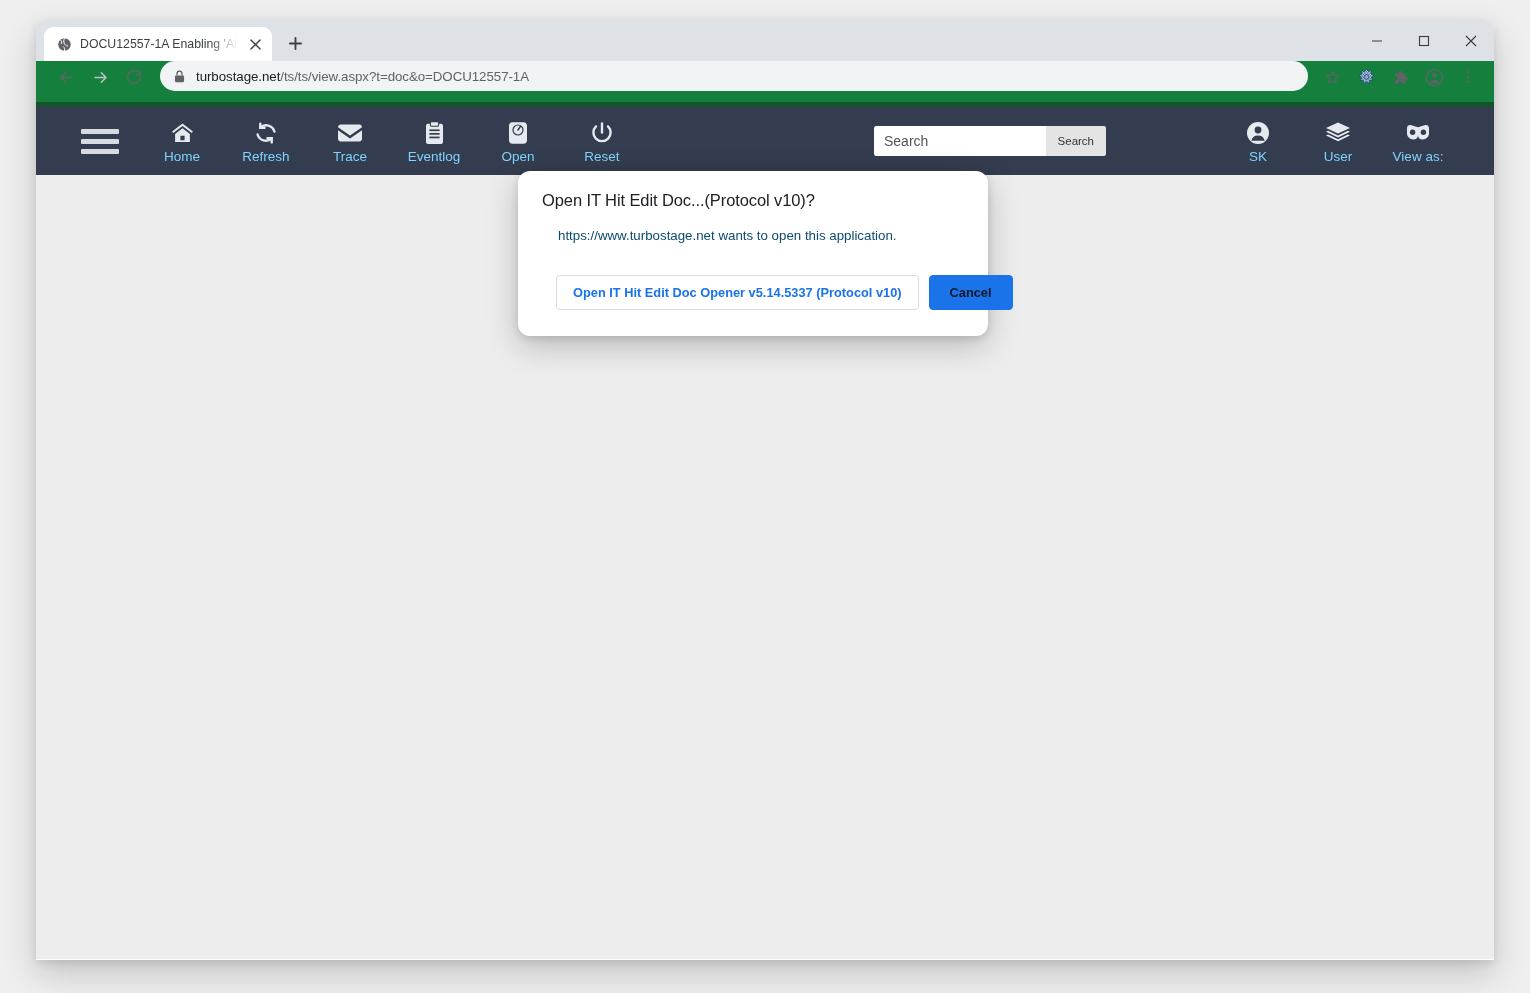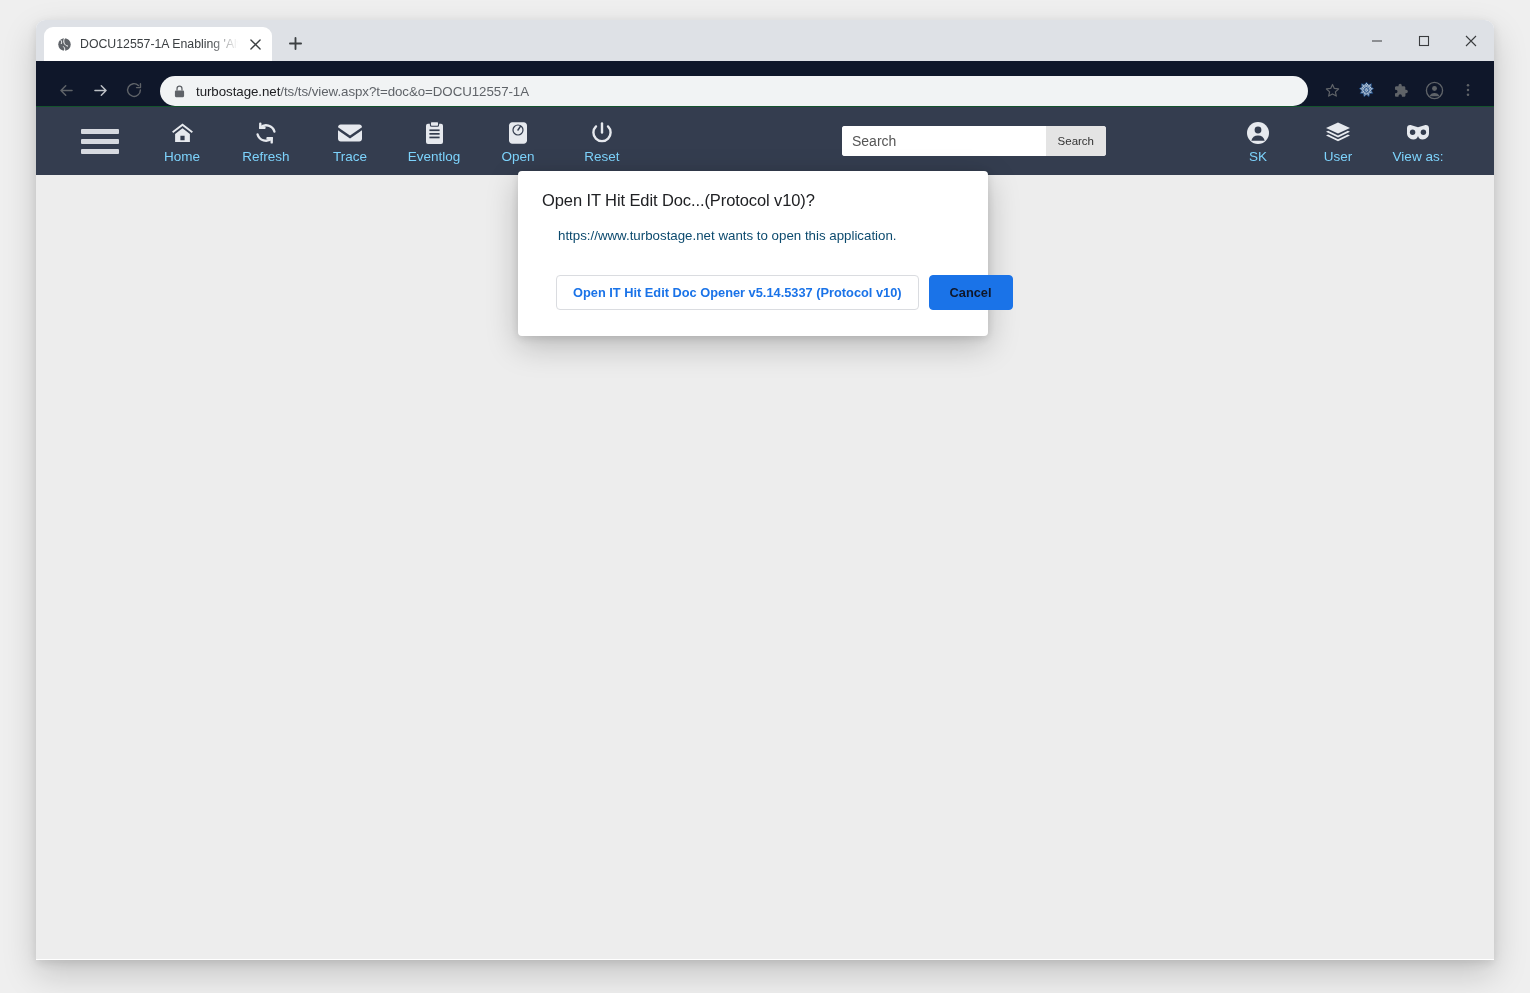--- a/index.html
+++ b/index.html
@@ -81,26 +81,26 @@
   }
   .winbtn {
     width: 47px; height: 41px;
     display: flex; align-items: center; justify-content: center;
     color: #3a3c3f;
   }
 
   
   .addrbar {
     height: 46px;
-    background: #0f172a;
-    display: flex;
-    align-items: flex-end;
+    background: #15803d;
+    display: flex;
+    align-items: flex-start;
     padding: 0 10px 0 14px;
     gap: 2px;
-    border-bottom: 1px solid #14532d;
+    border-bottom: 5px solid #14532d;
   }
   .navbtn {
     width: 32px; height: 32px;
     display: flex; align-items: center; justify-content: center;
     border-radius: 50%;
     color: #5f6368;
     flex: 0 0 32px;
   }
   .navbtn.disabled { color: #bdc1c6; }
   .omnibox {
@@ -181,21 +181,21 @@
     align-items: center;
     gap: 0;
   }
   .searchbox {
     display: flex;
     align-items: stretch;
     height: 30px;
     background: #fff;
     border-radius: 3px;
     overflow: hidden;
-    width: 264px;
+    width: 232px;
     margin-right: 112px;
   }
   .searchbox input {
     border: 0;
     outline: none;
     flex: 1 1 auto;
     padding: 0 10px;
     font-size: 14px;
     font-family: "Liberation Sans", sans-serif;
     color: #333;
@@ -214,21 +214,21 @@
   }
   .rightnav { display: flex; align-items: center; gap: 0; }
   .rightnav .navitem { width: 80px; }
 
   
   .dialog {
     position: absolute;
     left: 482px; top: 64px;
     width: 470px;
     background: #fff;
-    border-radius: 4px;
+    border-radius: 12px;
     box-shadow: 0 10px 32px rgba(0,0,0,0.22), 0 2px 8px rgba(0,0,0,0.12);
     padding: 20px 24px 26px 24px;
     z-index: 50;
   }
   .dialog-title {
     font-size: 16.5px;
     color: #202124;
     letter-spacing: -0.1px;
     margin-bottom: 18px;
   }

